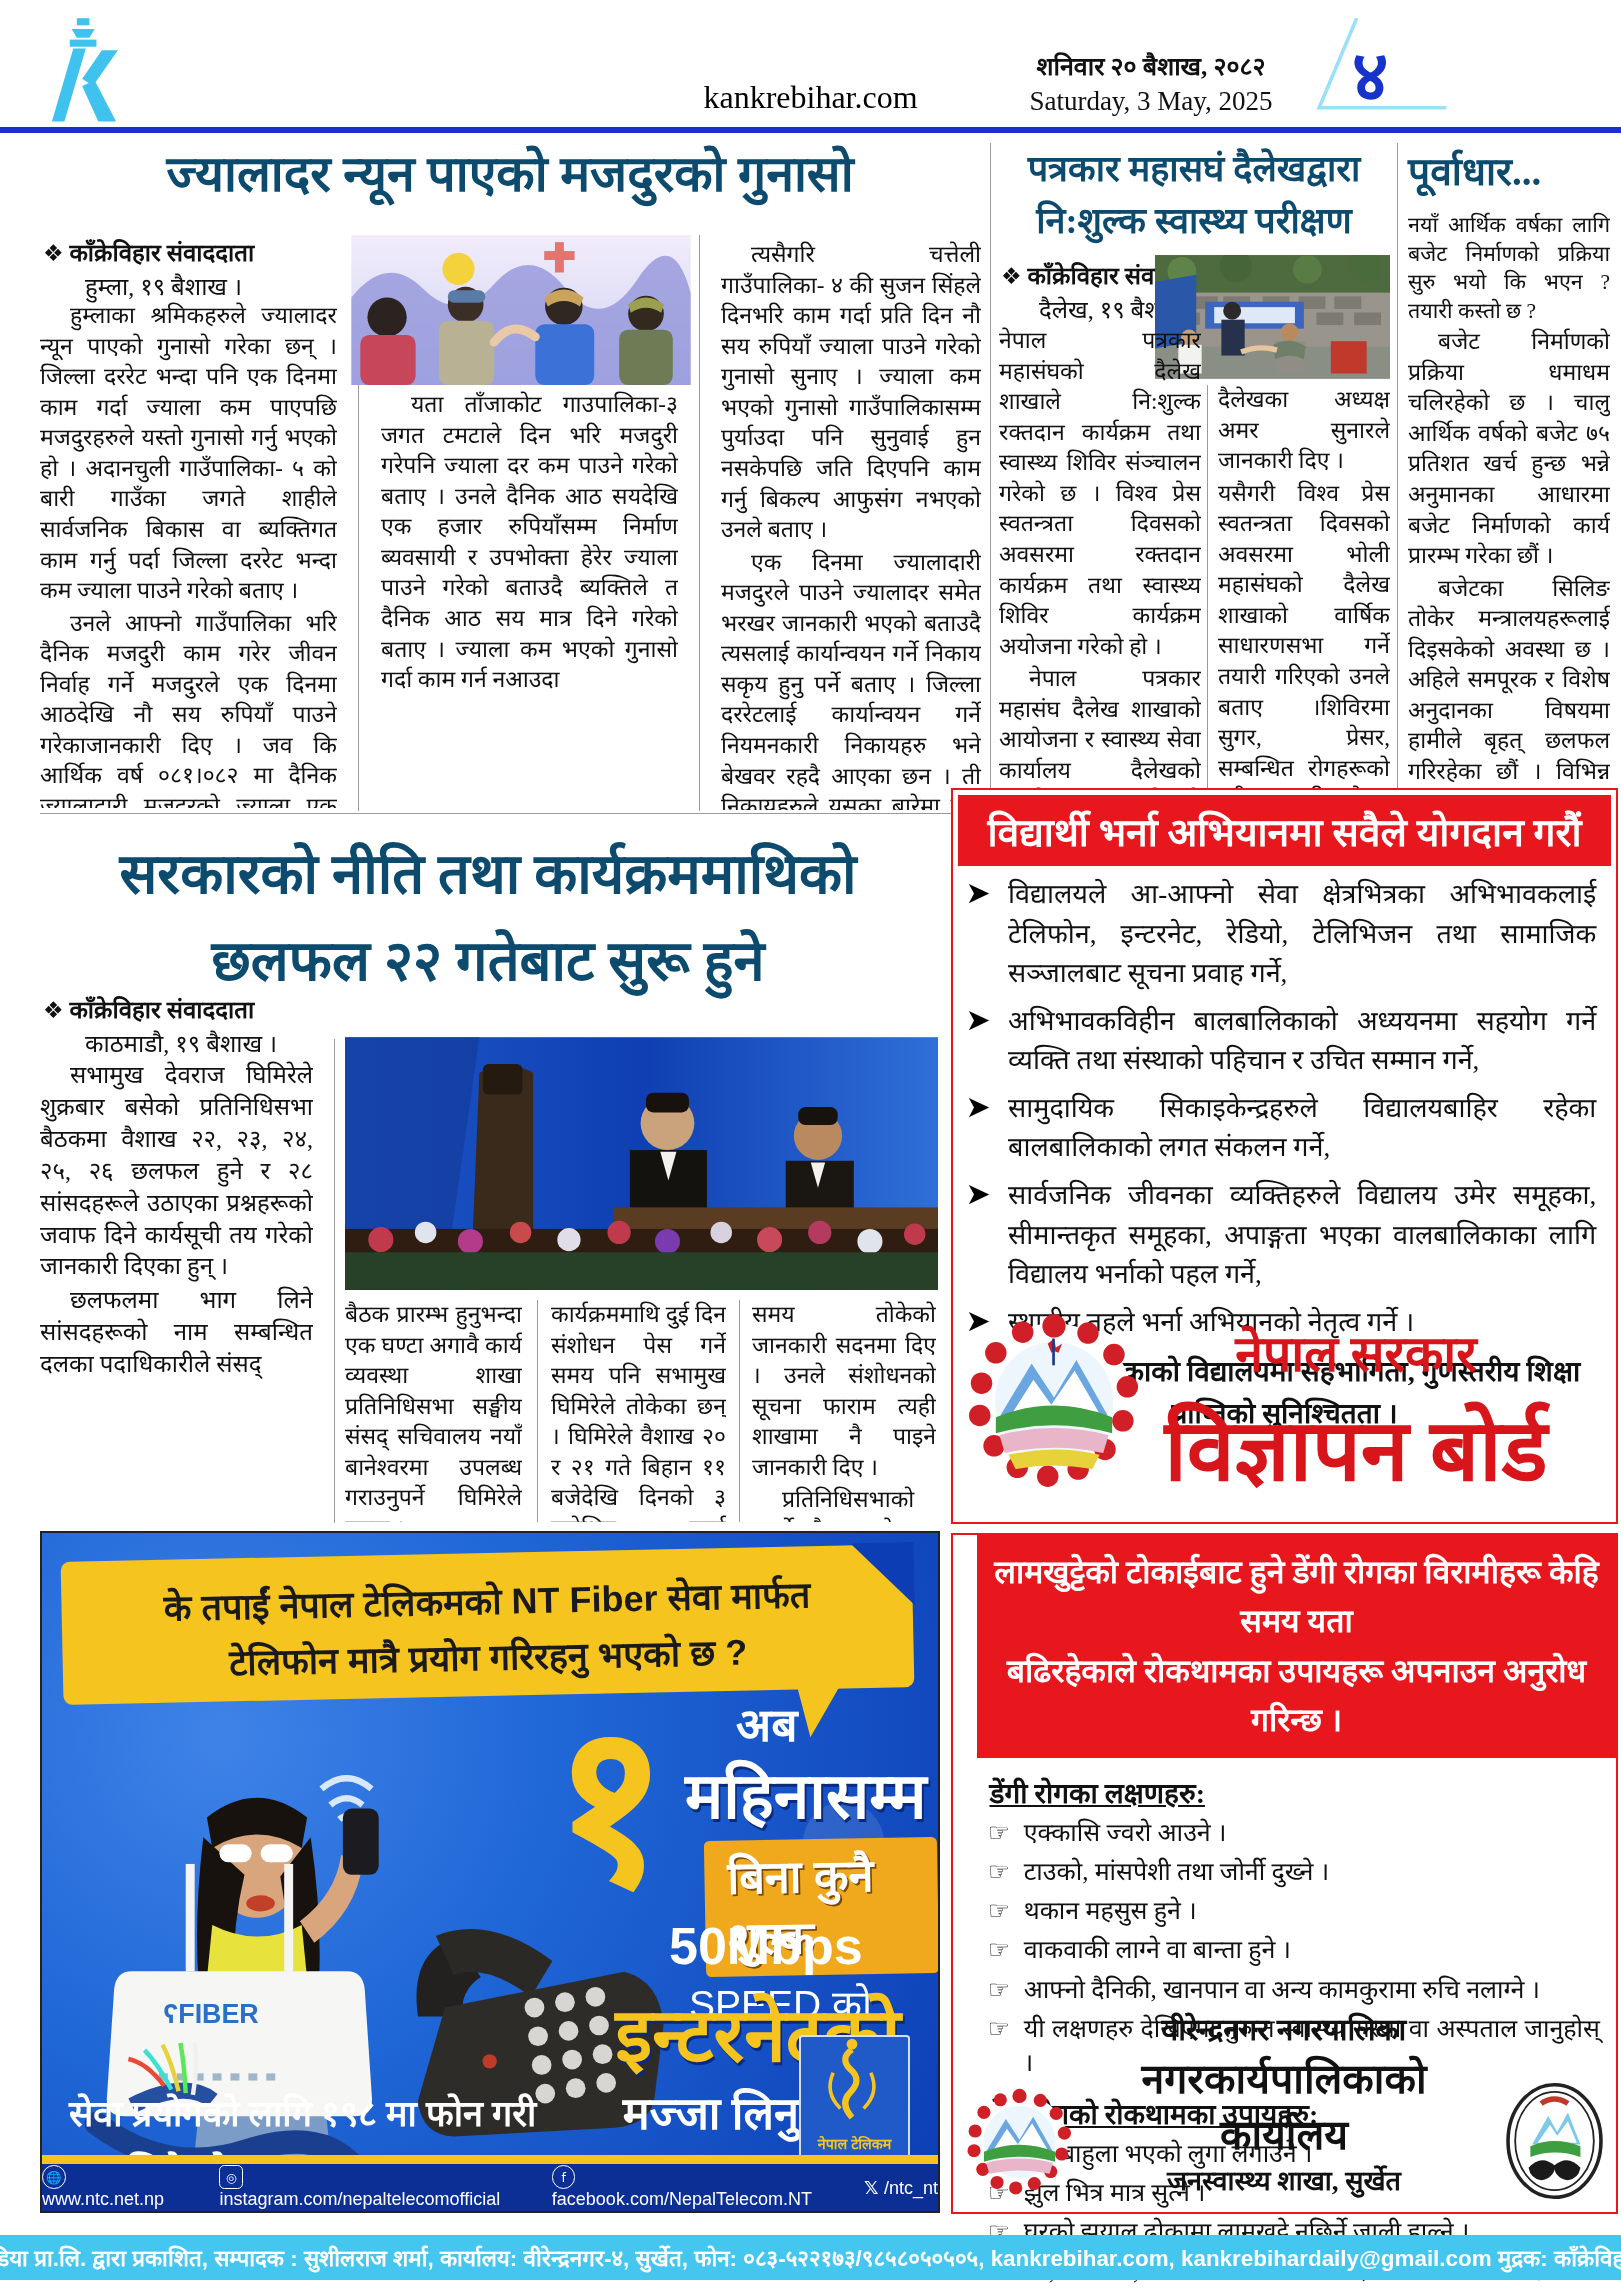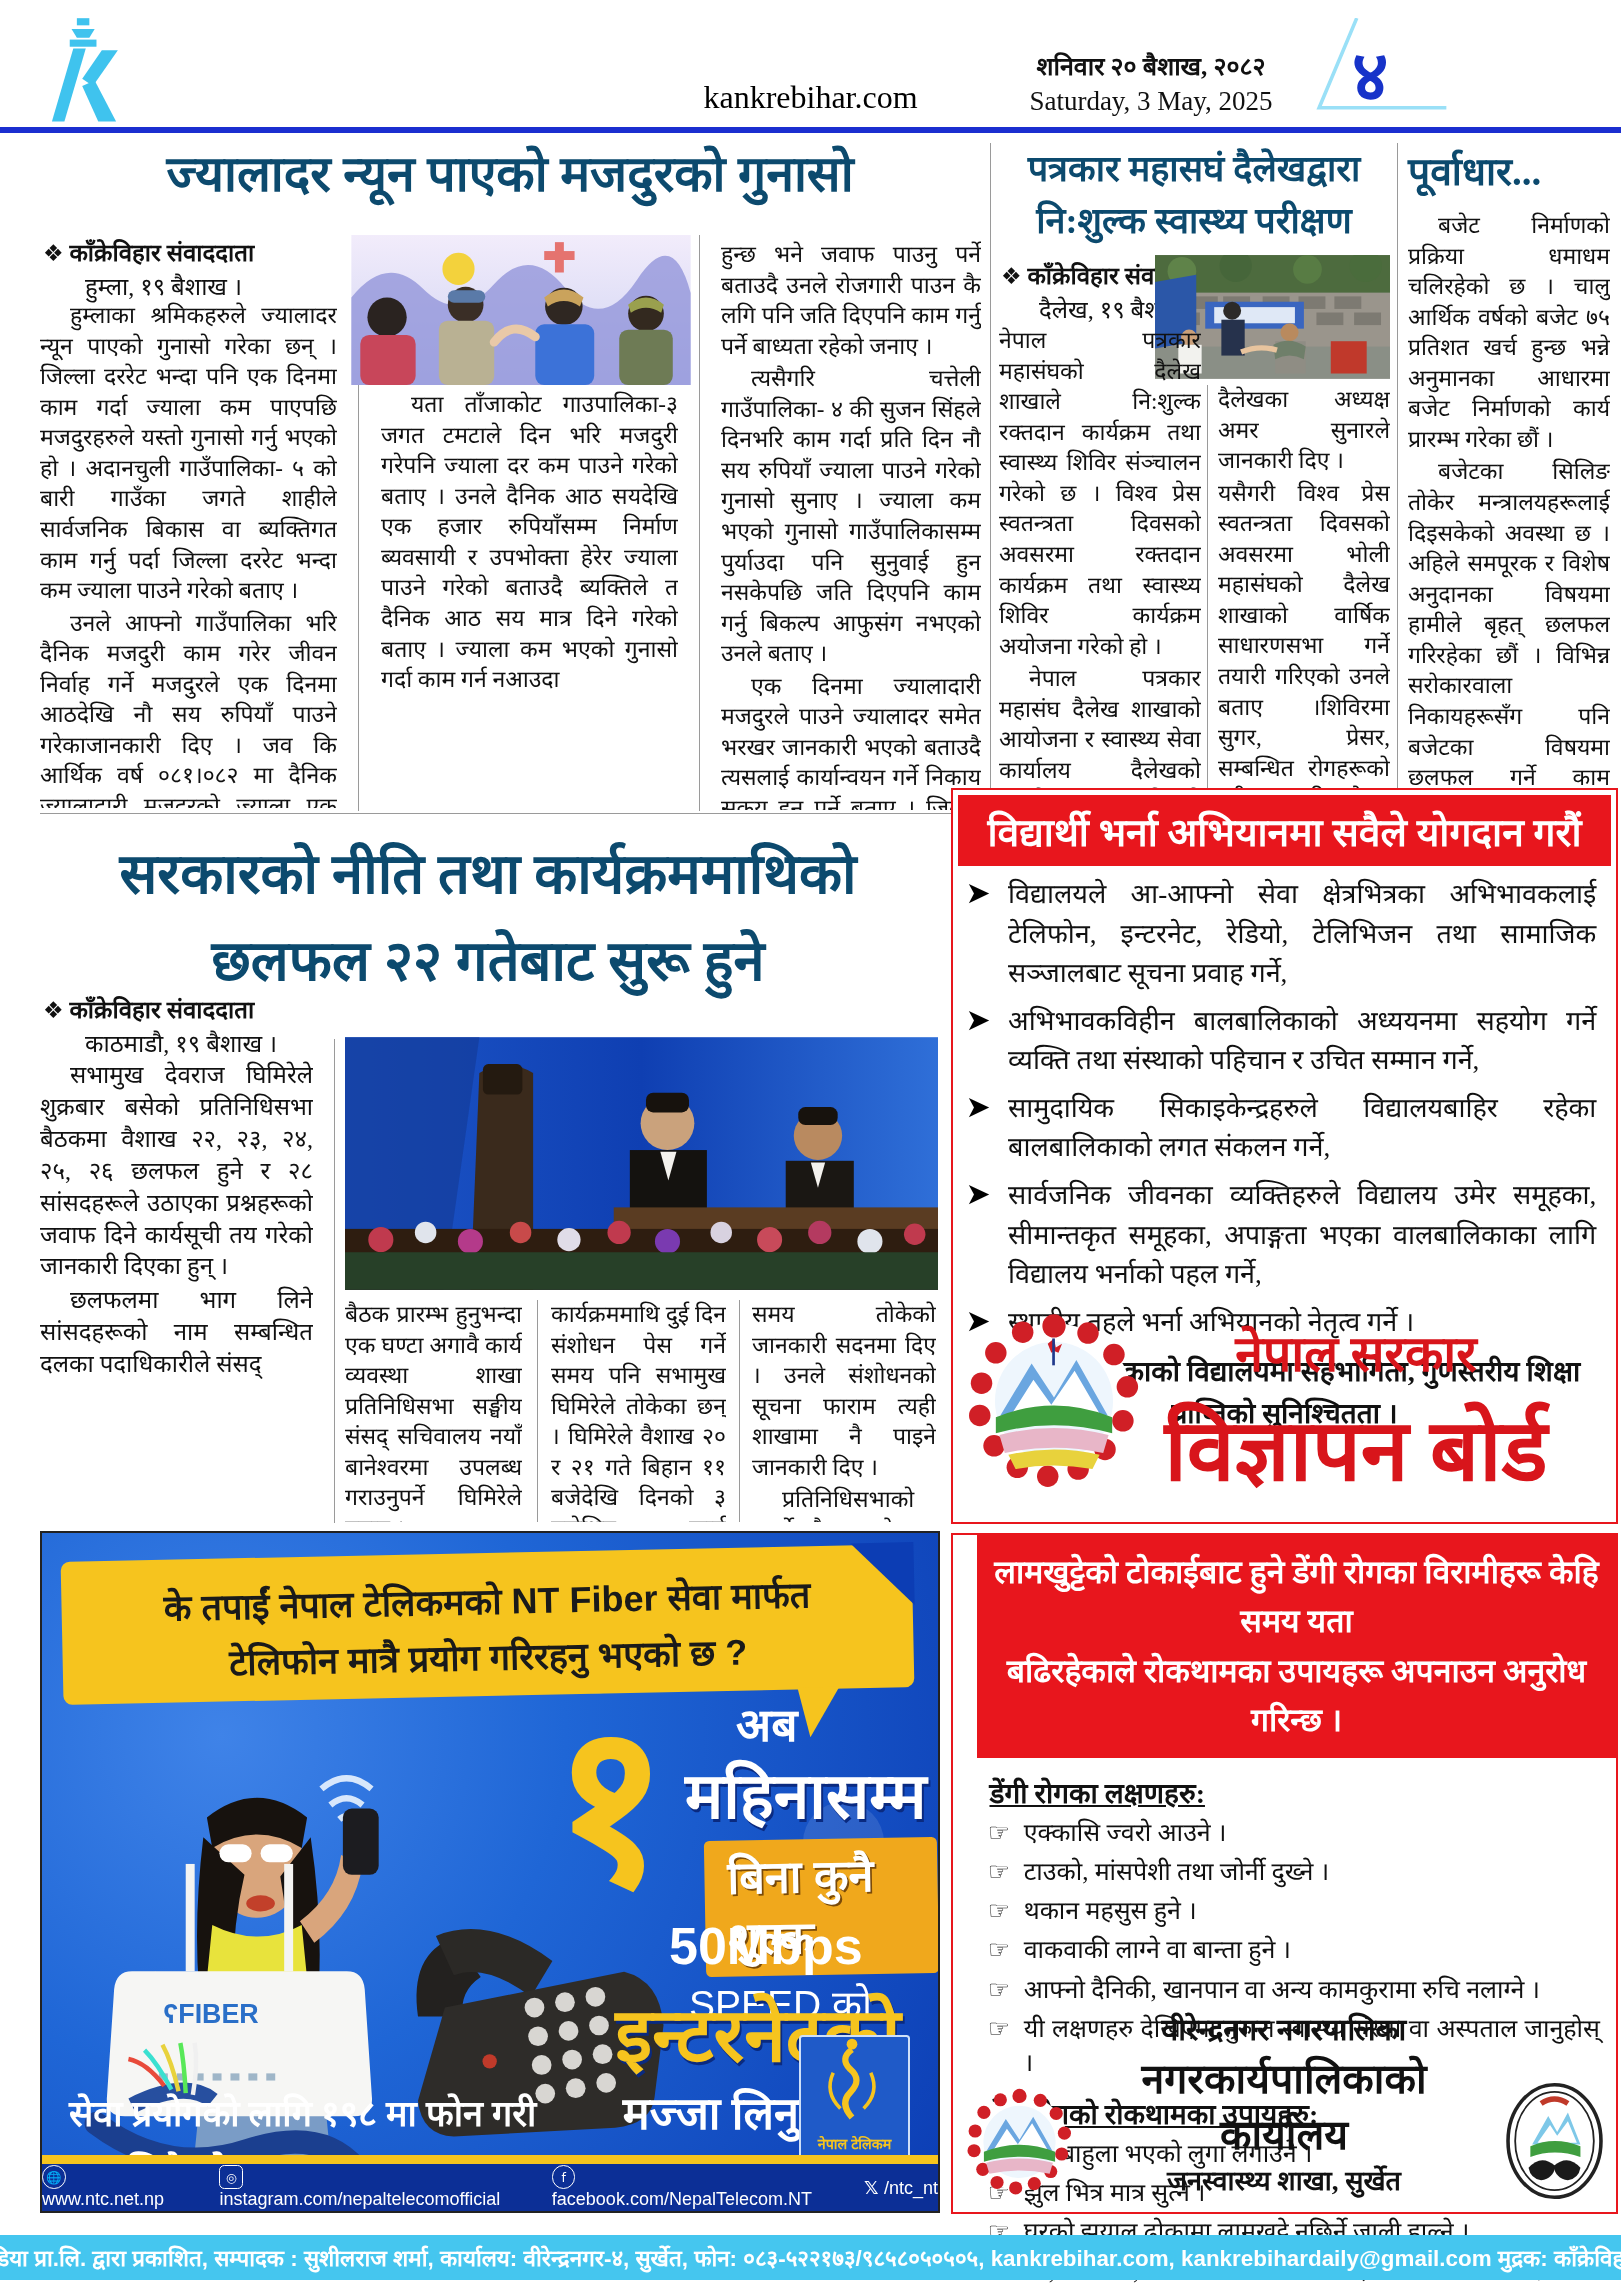--- a/index.html
+++ b/index.html
@@ -96,21 +96,20 @@
     <path d="M310,78 q20,-16 40,0 l-3,9 q-17,-11 -34,0 Z" fill="#9aa04e"></path>
   <rect x="300" y="106" width="60" height="62" rx="10" fill="#6e7b55"></rect>
   <path d="M160,120 q20,-26 46,-6" stroke="#e9c9a8" stroke-width="10" fill="none" stroke-linecap="round"></path>
 </svg>
 
 <div class="abs bodytxt jt" style="left:381px;top:390px;width:297px;height:417px;overflow:hidden;">
   <p>यता ताँजाकोट गाउपालिका-३ जगत टमटाले दिन भरि मजदुरी गरेपनि ज्याला दर कम पाउने गरेको बताए । उनले दैनिक आठ सयदेखि एक हजार रुपियाँसम्म निर्माण ब्यवसायी र उपभोक्ता हेरेर ज्याला पाउने गरेको बताउदै ब्यक्तिले त दैनिक आठ सय मात्र दिने गरेको बताए । ज्याला कम भएको गुनासो गर्दा काम गर्न नआउदा</p>
 </div>
 
 <div class="abs bodytxt jt" style="left:721px;top:240px;width:260px;height:570px;overflow:hidden;">
-  <p style="text-indent:0;">हुन्छ भने जवाफ पाउनु पर्ने बताउदै उनले रोजगारी पाउन कै लगि पनि जति दिएपनि काम गर्नु पर्ने बाध्यता रहेको जनाए ।</p>
   <p>त्यसैगरि चत्तेली गाउँपालिका- ४ की सुजन सिंहले दिनभरि काम गर्दा प्रति दिन नौ सय रुपियाँ ज्याला पाउने गरेको गुनासो सुनाए । ज्याला कम भएको गुनासो गाउँपालिकासम्म पुर्याउदा पनि सुनुवाई हुन नसकेपछि जति दिएपनि काम गर्नु बिकल्प आफुसंग नभएको उनले बताए ।</p>
   <p>एक दिनमा ज्यालादारी मजदुरले पाउने ज्यालादर समेत भरखर जानकारी भएको बताउदै त्यसलाई कार्यान्वयन गर्ने निकाय सकृय हुनु पर्ने बताए । जिल्ला दररेटलाई कार्यान्वयन गर्ने नियमनकारी निकायहरु भने बेखवर रहदै आएका छन । ती निकायहरुले यसका बारेमा कुनै उजुरी वा जानकारी नआएको कारण त्यस बारे खोजविन गर्न नसकिएको बताउने गरिएको ।</p>
 </div>
 
 <div class="abs hl" style="left:999px;top:143px;width:390px;text-align:center;font-size:36px;line-height:1.45;">
   <div>पत्रकार महासघं दैलेखद्वारा</div>
   <div>नि:शुल्क स्वास्थ्य परीक्षण</div>
 </div>
 
 <div class="abs" style="left:1001px;top:258px;font-size:23px;">
@@ -157,20 +156,21 @@
   <p style="text-indent:0;">नेपाल पत्रकार महासंघको दैलेख शाखाले नि:शुल्क रक्तदान कार्यक्रम तथा स्वास्थ्य शिविर संञ्चालन गरेको छ । विश्व प्रेस स्वतन्त्रता दिवसको अवसरमा रक्तदान कार्यक्रम तथा स्वास्थ्य शिविर कार्यक्रम अयोजना गरेको हो ।</p>
   <p>नेपाल पत्रकार महासंघ दैलेख शाखाको आयोजना र स्वास्थ्य सेवा कार्यालय दैलेखको सहयोगमा गरिएको कार्यक्रममा स्थानीय नागरिक र जिल्लाका पत्रकारहरूको स्वास्थ्य परीक्षण शिविर गरिएको नेपाल पत्रकार महासंघ</p>
 </div>
 <div class="abs bodytxt jt" style="left:1218px;top:385px;width:172px;height:425px;overflow:hidden;">
   <p style="text-indent:0;">दैलेखका अध्यक्ष अमर सुनारले जानकारी दिए ।</p>
   <p style="text-indent:0;">यसैगरी विश्व प्रेस स्वतन्त्रता दिवसको अवसरमा भोली महासंघको दैलेख शाखाको वार्षिक साधारणसभा गर्ने तयारी गरिएको उनले बताए ।शिविरमा सुगर, प्रेसर, सम्बन्धित रोगहरूको परीक्षण गरिएको र ५१जनाको स्वास्थ्य जाँच गरिएको हो । नि:शुल्क स्वास्थ्य परीक्षण स्थानिय नागरिक, पत्रकारले रक्तदान गरेका छन् ।</p>
 </div>
 
 <div class="abs hl" style="left:1408px;top:150px;font-size:39px;">पूर्वाधार...</div>
 <div class="abs bodytxt jt" style="left:1408px;top:211px;width:202px;height:613px;overflow:hidden;">
+  <p style="text-indent:0;font-size:21.5px;">नयाँ आर्थिक वर्षका लागि बजेट निर्माणको प्रक्रिया सुरु भयो कि भएन ? तयारी कस्तो छ ?</p>
   <p>बजेट निर्माणको प्रक्रिया धमाधम चलिरहेको छ । चालु आर्थिक वर्षको बजेट ७५ प्रतिशत खर्च हुन्छ भन्ने अनुमानका आधारमा बजेट निर्माणको कार्य प्रारम्भ गरेका छौं ।</p>
   <p>बजेटका सिलिङ तोकेर मन्त्रालयहरूलाई दिइसकेको अवस्था छ । अहिले समपूरक र विशेष अनुदानका विषयमा हामीले बृहत् छलफल गरिरहेका छौं । विभिन्न सरोकारवाला निकायहरूसँग पनि बजेटका विषयमा छलफल गर्ने काम भइरहेको छ ।</p>
 </div>
 
 <div class="abs hl" style="left:40px;top:831px;width:896px;text-align:center;font-size:56px;line-height:1.55;">
   <div>सरकारको नीति तथा कार्यक्रममाथिको</div>
   <div>छलफल २२ गतेबाट सुरू हुने</div>
 </div>
 
 <div class="abs" style="left:43px;top:992px;font-size:23px;">

